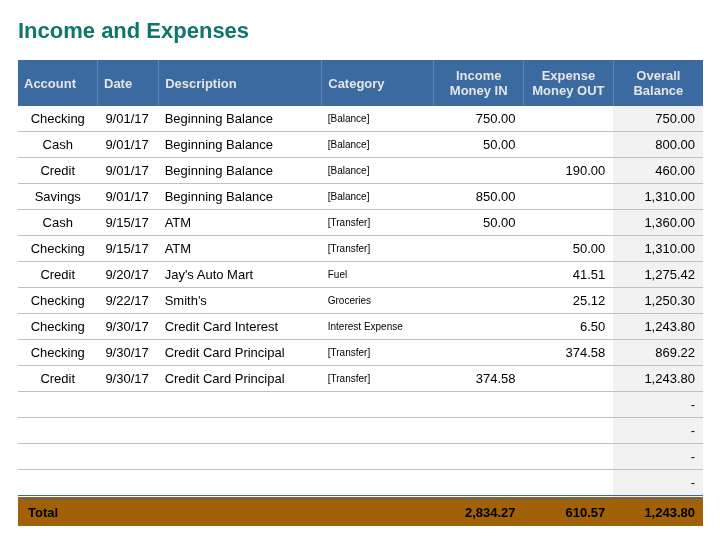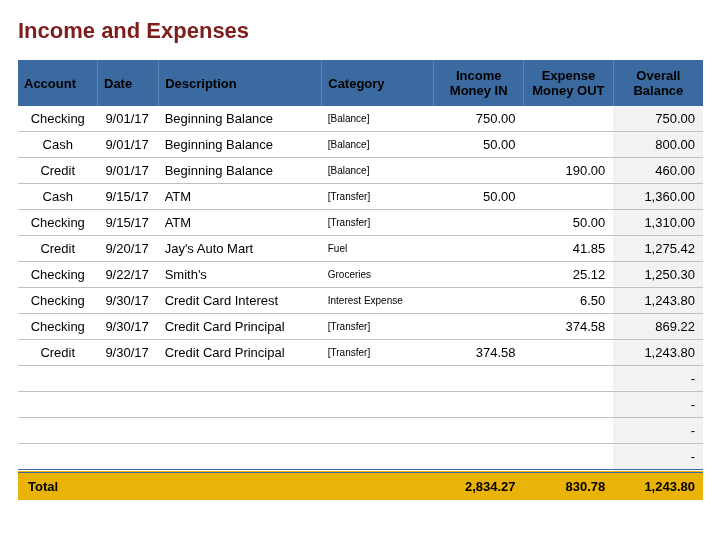--- a/index.html
+++ b/index.html
@@ -5,33 +5,33 @@
   * { box-sizing: border-box; }
   body {
     margin: 0;
     padding: 18px;
     font-family: Arial, Helvetica, sans-serif;
     background: #fff;
     color: #000;
     width: 721px;
   }
   h1.title {
-    color: #7f1d1d;
+    color: #0f766e;
     font-size: 22px;
     font-weight: bold;
     margin: 0 0 16px 0;
   }
   table {
     border-collapse: collapse;
     width: 685px;
     font-size: 13px;
   }
   thead th {
     background: #3b6aa0;
-    color: #000000;
+    color: #e5e5e5;
     font-weight: bold;
     padding: 8px 6px;
     text-align: left;
     border-right: 1px solid #5a85b8;
     vertical-align: middle;
     height: 40px;
   }
   thead th:last-child { border-right: none; }
   thead th.num { text-align: center; }
   tbody td {
@@ -42,21 +42,21 @@
   }
   tbody td.acc { text-align: center; width: 78px; }
   tbody td.date { text-align: center; width: 60px; padding-right:8px;}
   tbody td.desc { width: 160px; }
   tbody td.cat { width: 110px; font-size:10px;}
   tbody td.num { text-align: right; width: 88px; padding-right:8px;}
   tbody td.bal { background: #f2f2f2; }
   tr.empty td.bal { color:#000; }
   tfoot td {
     border-top: 4px double #3b6aa0;
-    background: #eab308;
+    background: #a16207;
     font-weight: bold;
     padding: 6px 6px;
     height: 26px;
   }
   tfoot td.lbl { padding-left: 10px; }
   tfoot td.num { text-align: right; padding-right:8px;}
 </style>
 </head>
 <body>
 
@@ -96,20 +96,29 @@
       <tr>
         <td class="acc">Credit</td>
         <td class="date">9/01/17</td>
         <td class="desc">Beginning Balance</td>
         <td class="cat">[Balance]</td>
         <td class="num"></td>
         <td class="num">190.00</td>
         <td class="num bal">460.00</td>
       </tr>
       <tr>
+        <td class="acc">Savings</td>
+        <td class="date">9/01/17</td>
+        <td class="desc">Beginning Balance</td>
+        <td class="cat">[Balance]</td>
+        <td class="num">850.00</td>
+        <td class="num"></td>
+        <td class="num bal">1,310.00</td>
+      </tr>
+      <tr>
         <td class="acc">Cash</td>
         <td class="date">9/15/17</td>
         <td class="desc">ATM</td>
         <td class="cat">[Transfer]</td>
         <td class="num">50.00</td>
         <td class="num"></td>
         <td class="num bal">1,360.00</td>
       </tr>
       <tr>
         <td class="acc">Checking</td>
@@ -119,21 +128,21 @@
         <td class="num"></td>
         <td class="num">50.00</td>
         <td class="num bal">1,310.00</td>
       </tr>
       <tr>
         <td class="acc">Credit</td>
         <td class="date">9/20/17</td>
         <td class="desc">Jay's Auto Mart</td>
         <td class="cat">Fuel</td>
         <td class="num"></td>
-        <td class="num">41.85</td>
+        <td class="num">41.51</td>
         <td class="num bal">1,275.42</td>
       </tr>
       <tr>
         <td class="acc">Checking</td>
         <td class="date">9/22/17</td>
         <td class="desc">Smith's</td>
         <td class="cat">Groceries</td>
         <td class="num"></td>
         <td class="num">25.12</td>
         <td class="num bal">1,250.30</td>
@@ -199,17 +208,17 @@
         <td class="cat"></td>
         <td class="num"></td>
         <td class="num"></td>
         <td class="num bal">-</td>
       </tr>
     </tbody>
   <tfoot>
     <tr>
       <td class="lbl" colspan="4">Total</td>
       <td class="num">2,834.27</td>
-      <td class="num">830.78</td>
+      <td class="num">610.57</td>
       <td class="num">1,243.80</td>
     </tr>
   </tfoot>
 </table>
 
 </body></html>

